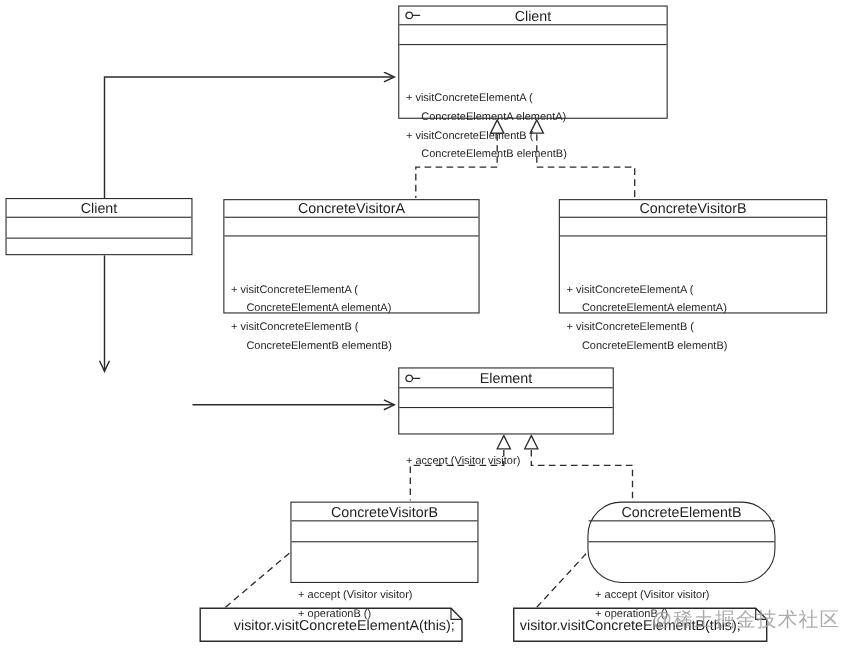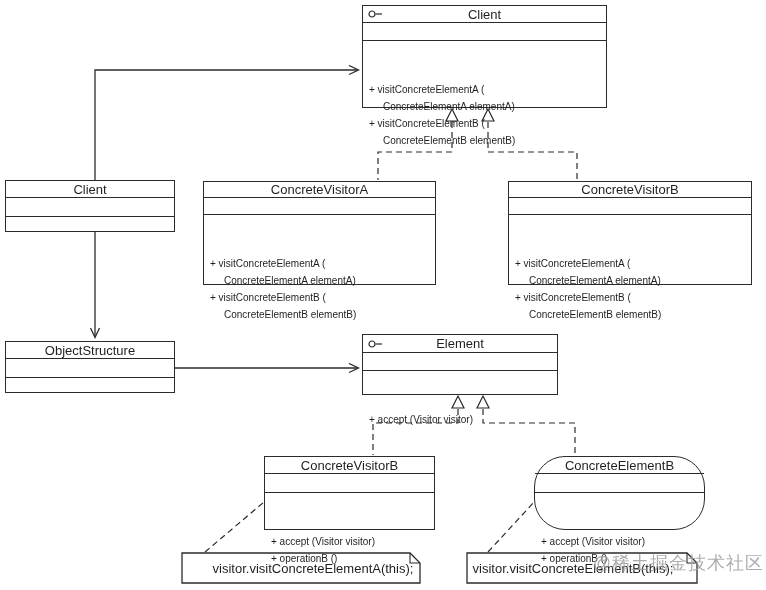--- a/index.html
+++ b/index.html
@@ -115,27 +115,20 @@
     </div>
     <div class="attrs" style="height:17px;"></div>
     <div class="ops methods">
       <div class="m">+ visitConcreteElementA (</div>
       <div class="m ind">ConcreteElementA elementA)</div>
       <div class="m">+ visitConcreteElementB (</div>
       <div class="m ind">ConcreteElementB elementB)</div>
     </div>
   </div>
 
-  <div class="cbox" style="left:5px;top:341px;width:170px;height:52px;">
-    <div class="hd" style="height:17px;">
-      <span>ObjectStructure</span>
-    </div>
-    <div class="attrs" style="height:19px;"></div>
-    <div class="ops" style="height:12px;"></div>
-  </div>
 
   <div class="cbox" style="left:362px;top:334px;width:196px;height:61px;">
     <div class="hd" style="height:18px;">
       <span class="iface">
         <svg width="15" height="8">
             <circle cx="4" cy="4" r="3" fill="none" stroke="#2b2b2b" stroke-width="1.2"></circle>
             <line x1="7.5" y1="4" x2="14" y2="4" stroke="#2b2b2b" stroke-width="1.2"></line>
           </svg>
       </span>
       <span>Element</span>

